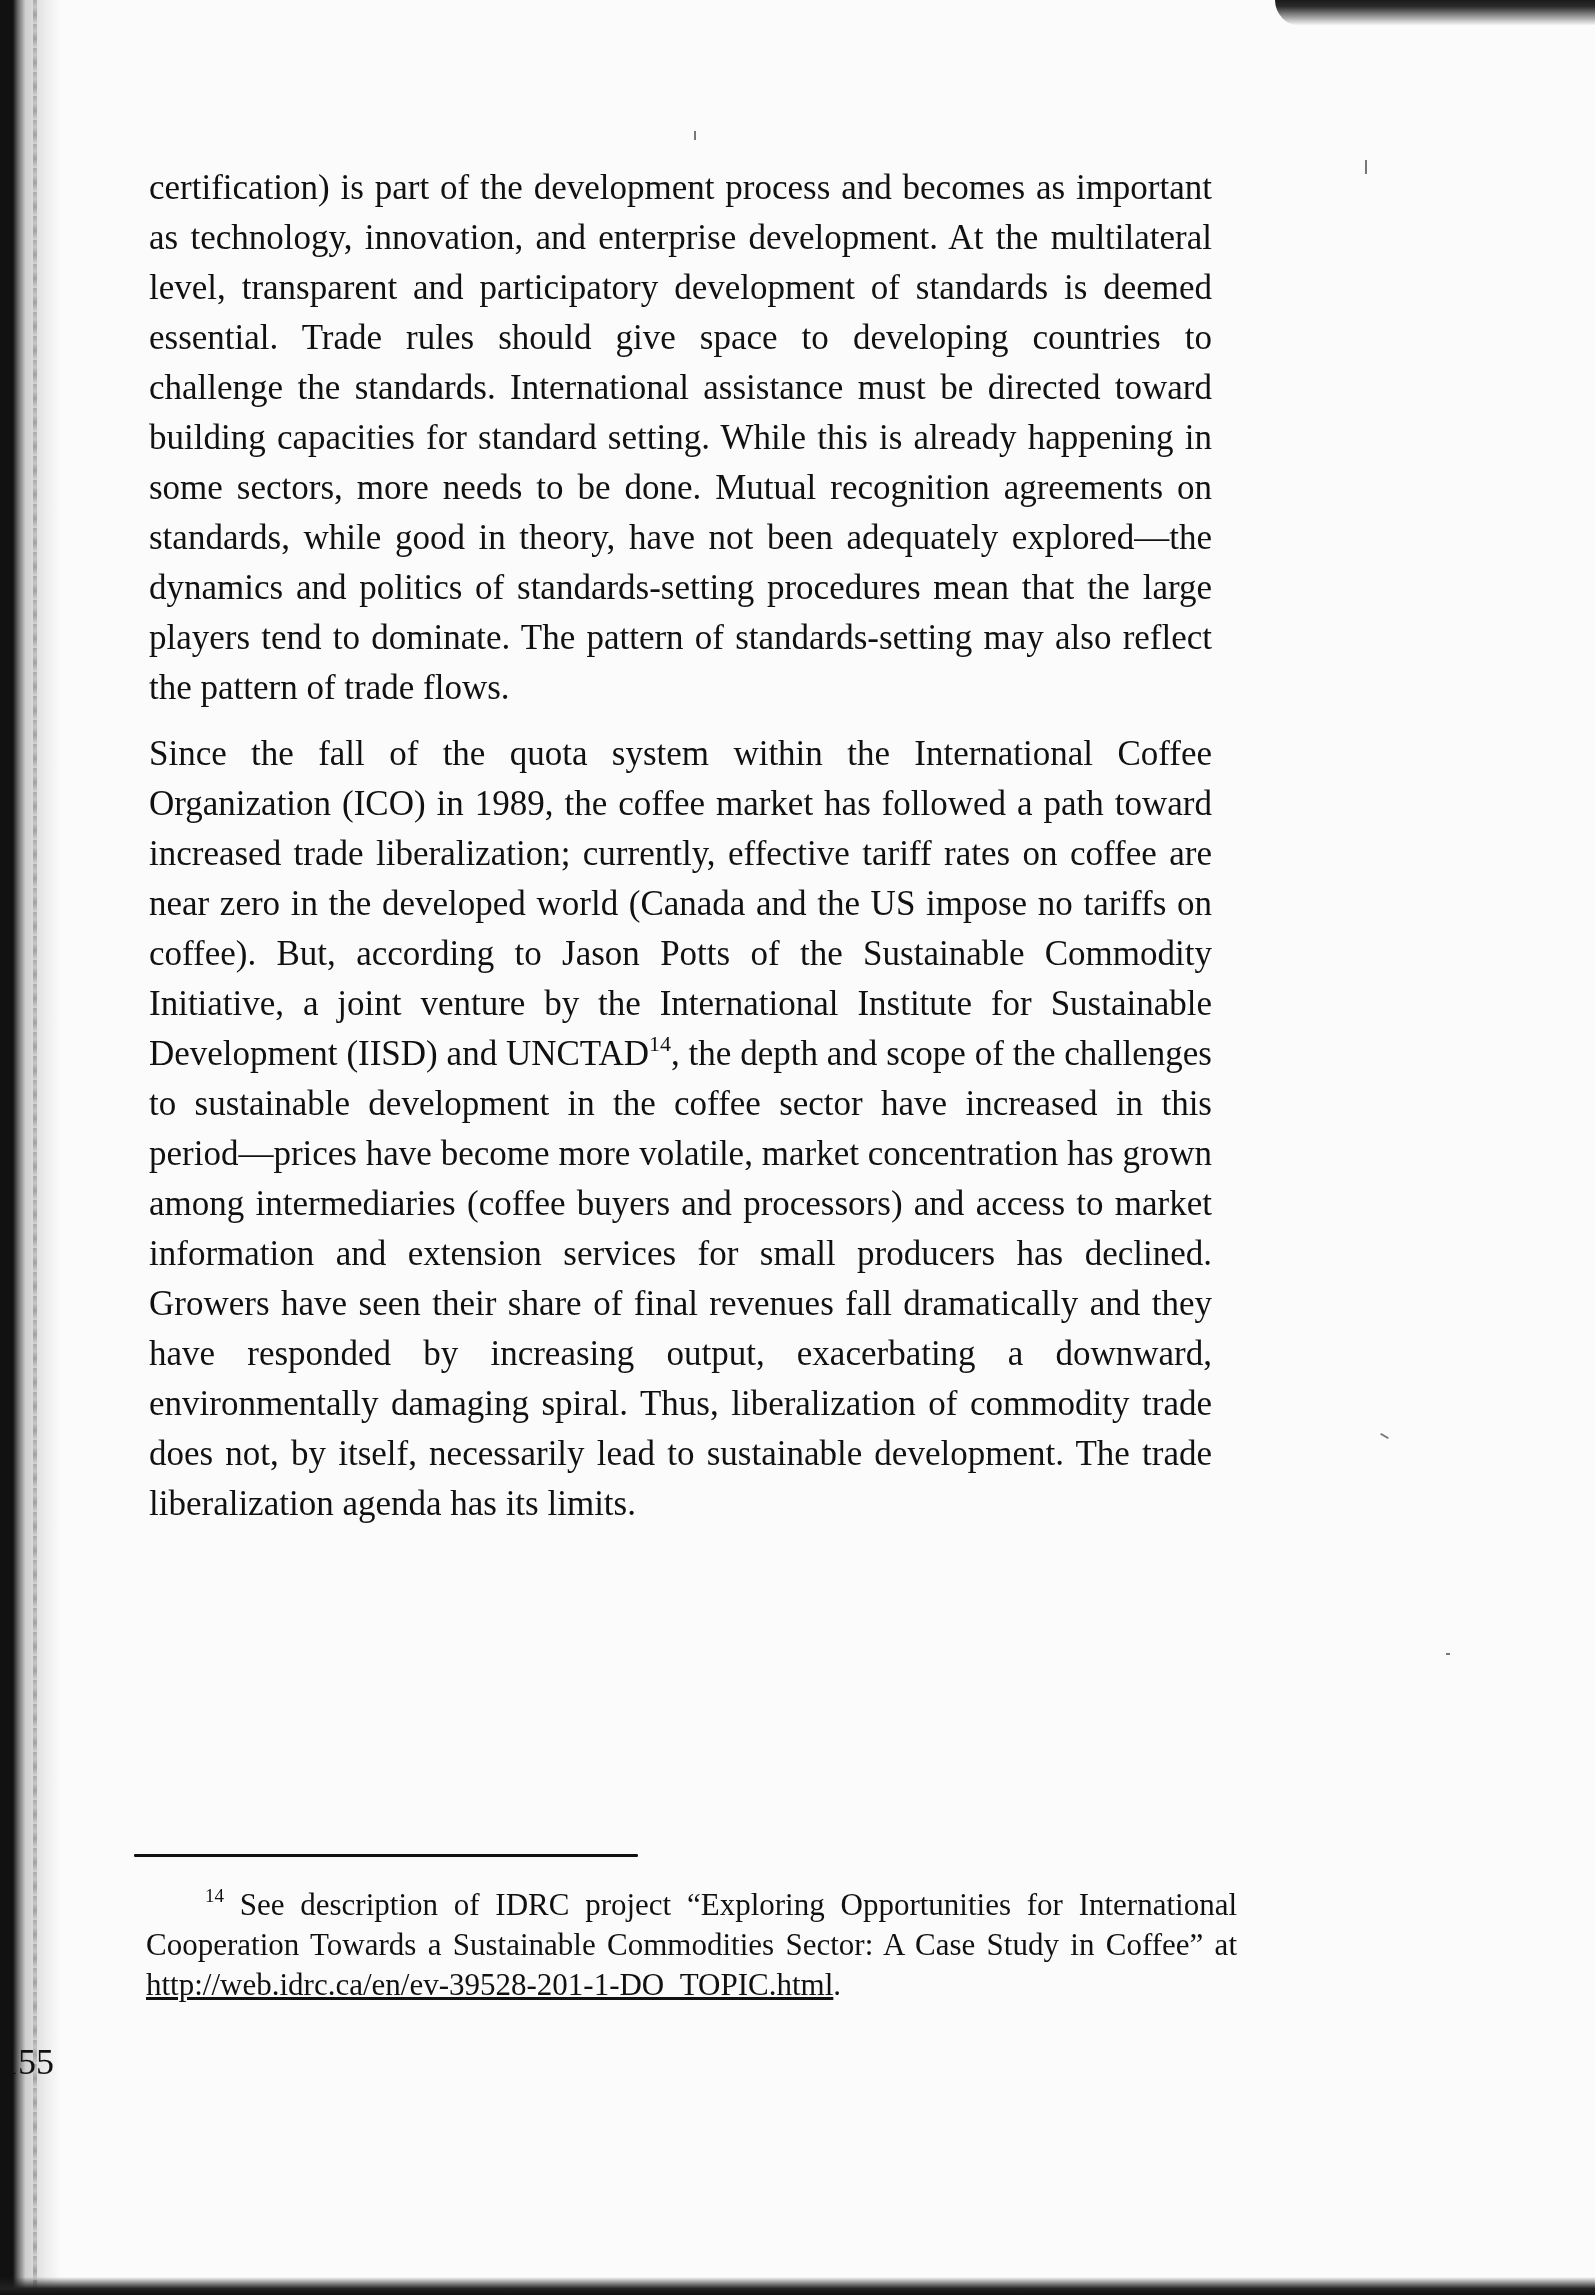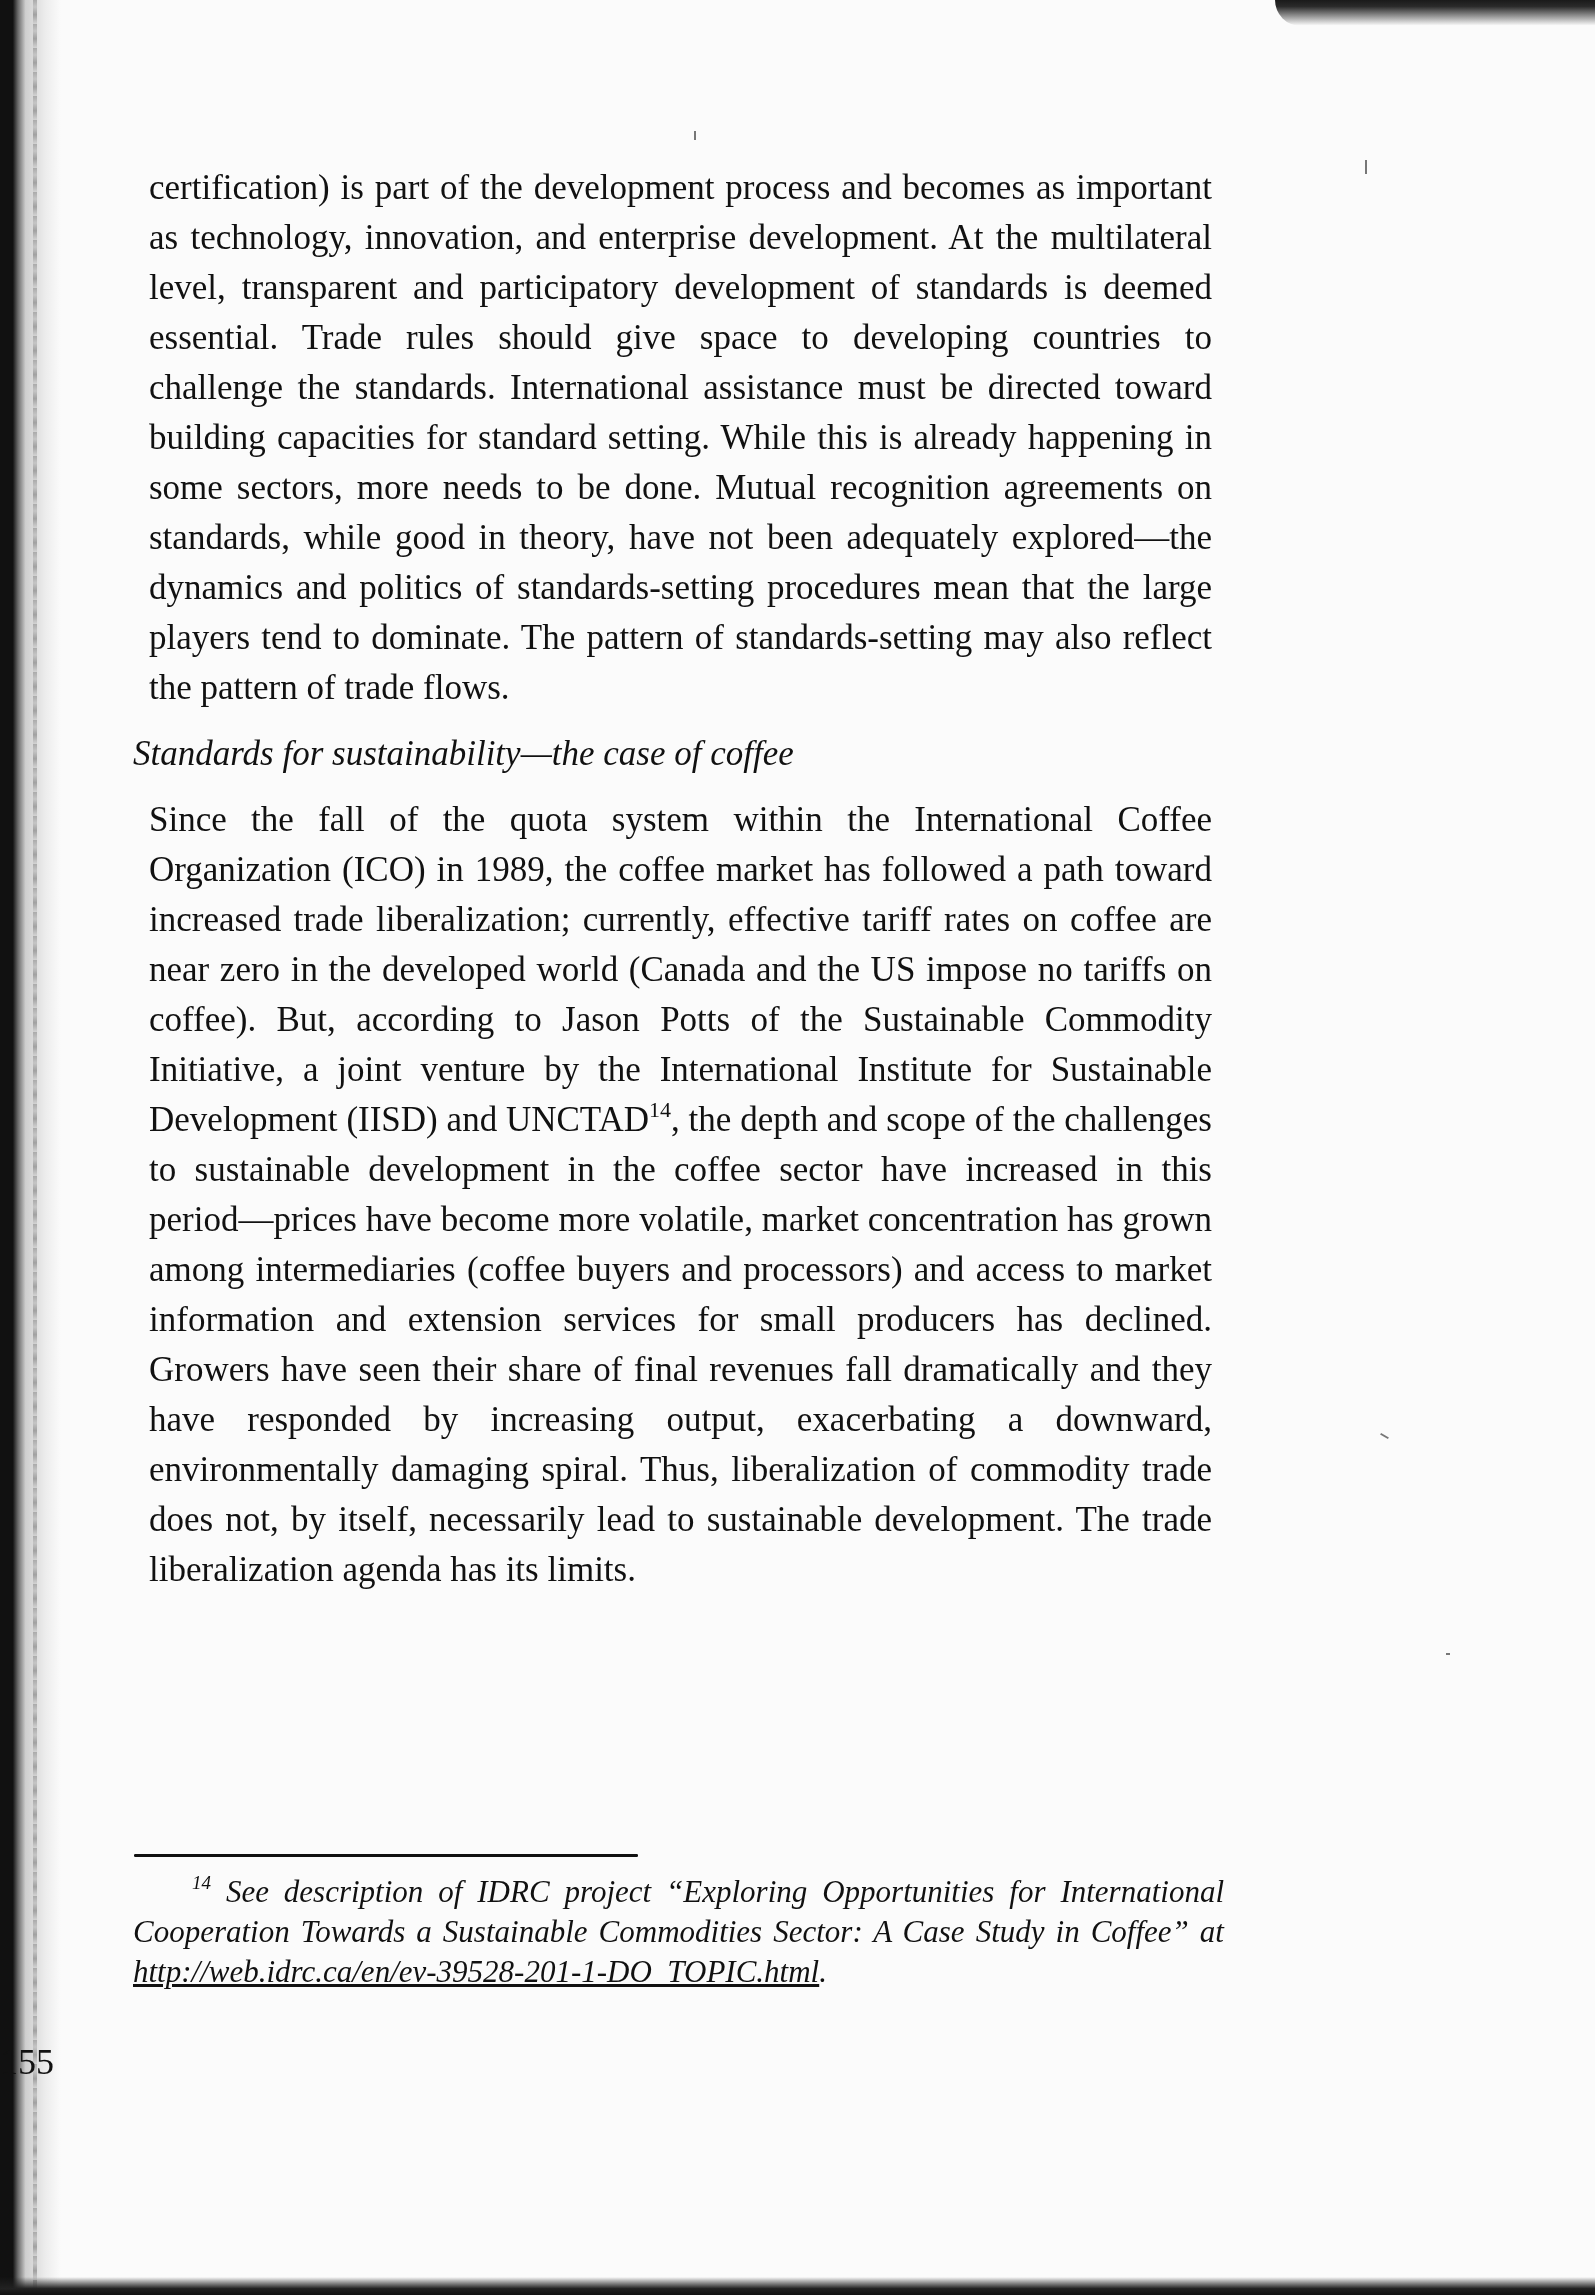--- a/index.html
+++ b/index.html
@@ -36,42 +36,41 @@
   }
   .indent { text-indent: 59px; }
   .bold { font-weight: normal; }
   sup.fn { font-size: 22px; line-height: 0; vertical-align: 14px; }
   .rule {
     position: absolute; left: 134px; top: 1854px; width: 504px; height: 2.6px; background: #111;
     border-radius: 1.3px;
   }
   .footnote {
     position: absolute; left: 133px; top: 1872px; width: 1091px;
-    font-size: 31px; line-height: 40px; text-align: justify; margin: 0; font-style: italic;
+    font-size: 31px; line-height: 40px; text-align: justify; margin: 13px;
   }
   .footnote .fnum { font-size: 19px; vertical-align: 12.8px; line-height: 0; margin-left: 59px; }
   .footnote a { color: #111; text-decoration: underline; }
   .page-number {
     position: absolute; left: 0; width: 1281px; top: 2040px; text-align: left;
     font-size: 36px; line-height: 45px;
   }
   .speck { position: absolute; background: #777; }
 </style>
 </head>
 <body>
 
 <div class="left-edge"></div>
 <div class="left-edge-line"></div>
 <div class="top-right-shadow"></div>
 <div class="bottom-shadow"></div>
 
 <div class="page">
   <p class="para">certification) is part of the development process and becomes as important as technology, innovation, and enterprise development. At the multilateral level, transparent and participatory development of standards is deemed essential. Trade rules should give space to developing countries to challenge the standards. International assistance must be directed toward building capacities for standard setting. While this is already happening in some sectors, more needs to be done. Mutual recognition agreements on standards, while good in theory, have not been adequately explored—the dynamics and politics of standards-setting procedures mean that the large players tend to dominate. The pattern of standards-setting may also reflect the pattern of trade flows.</p>
 
-  <p class="heading">Standards for sustainability—the case of coffee</p>
 
   <p class="para"><span>Since the fall of the quota system within the International Coffee Organization (ICO) in 1989, the coffee market has followed a path toward increased trade liberalization; currently, effective tariff rates on coffee are near zero in the developed world (Canada and the US impose no tariffs on coffee). But, according to </span><span class="bold">Jason Potts</span><span> of the Sustainable Commodity Initiative, a joint venture by the International Institute for Sustainable Development (IISD) and UNCTAD</span><sup class="fn">14</sup><span>, the depth and scope of the challenges to sustainable development in the coffee sector have increased in this period—prices have become more volatile, market concentration has grown among intermediaries (coffee buyers and processors) and access to market information and extension services for small producers has declined. Growers have seen their share of final revenues fall dramatically and they have responded by increasing output, exacerbating a downward, environmentally damaging spiral. Thus, liberalization of commodity trade does not, by itself, necessarily lead to sustainable development. The trade liberalization agenda has its limits.</span></p>
 
 </div>
 
 <div class="rule"></div>
 
 <p class="footnote"><span class="fnum">14</span> <span>See description of IDRC project “Exploring Opportunities for International Cooperation Towards a Sustainable Commodities Sector: A Case Study in Coffee” at </span><a>http://web.idrc.ca/en/ev-39528-201-1-DO_TOPIC.html</a><span>.</span></p>
 
 <div class="page-number">155</div>

